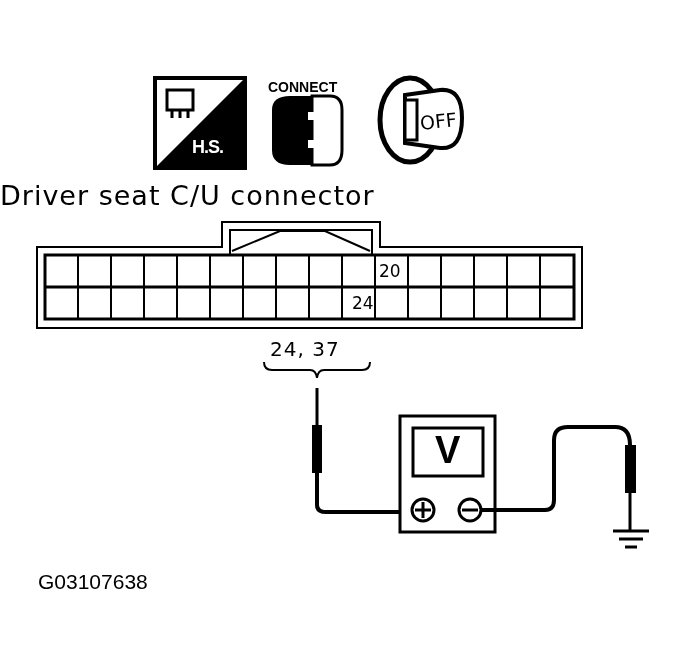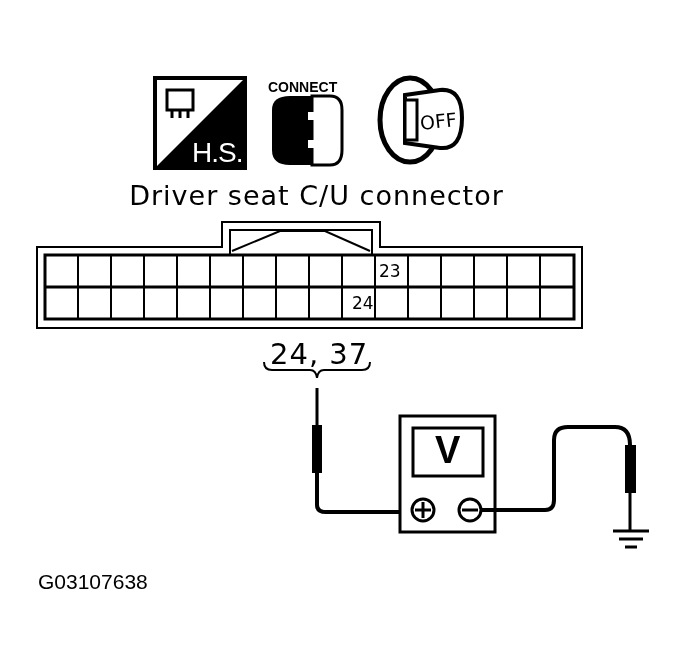--- a/index.html
+++ b/index.html
@@ -1,23 +1,23 @@
 <!DOCTYPE html>
 <html><head>
 <meta charset="utf-8">
 <style>
   html, body { margin:0; padding:0; background:#ffffff; }
   body { width:689px; height:670px; position:relative; overflow:hidden; font-family:"Liberation Sans", sans-serif; color:#000; }
   .abs { position:absolute; }
   svg { position:absolute; left:0; top:0; }
-  .title { left:0; width:633px; top:180px; text-align:center; font-size:27px; letter-spacing:1px; font-family:"DejaVu Sans", sans-serif; }
+  .title { left:0; width:633px; top:180px; text-align:left; font-size:27px; letter-spacing:1px; font-family:"DejaVu Sans", sans-serif; }
   .code { left:38px; top:570px; font-size:21px; font-weight:normal; font-family:"Liberation Sans", sans-serif; }
-  .pinlabel { left:270px; top:337px; font-size:29px; font-family:"DejaVu Sans", sans-serif; letter-spacing:1px;text-align:center; }
+  .pinlabel { left:270px; top:337px; font-size:20px; font-family:"DejaVu Sans", sans-serif; letter-spacing:1px;text-align:center; }
   .connect-text { left:268px; top:73px; font-size:14px; font-weight:bold; font-family:"Liberation Sans", sans-serif;margin-top:6px; }
-  .hs-text { left:192px; top:137px; font-size:28px; font-weight:normal; color:#fff; font-family:"Liberation Sans", sans-serif; letter-spacing:-1px;}
+  .hs-text { left:192px; top:137px; font-size:18px; font-weight:bold; color:#fff; font-family:"Liberation Sans", sans-serif; letter-spacing:-1px;}
   .off-text { left:420px; top:110px; font-size:19px; font-family:"DejaVu Sans", sans-serif; transform:rotate(-6deg);}
   .pin { font-size:17px; font-family:"DejaVu Sans", sans-serif; }
   .vtext { left:435px; top:429px; font-size:38px; font-weight:bold; font-family:"Liberation Sans", sans-serif; }
 </style>
 </head>
 <body>
 
 <svg width="689" height="670" viewBox="0 0 689 670">
 
   <g>
@@ -98,20 +98,20 @@
     <line x1="625" y1="547" x2="637" y2="547" stroke-width="3"></line>
   </g>
 </svg>
 
 <div class="abs hs-text">H.S.</div>
 <div class="abs connect-text">CONNECT</div>
 <div class="abs off-text">OFF</div>
 
 <div class="abs title">Driver seat C/U connector</div>
 
-<div class="abs pin" style="left:379px; top:261px;">23</div>
+<div class="abs pin" style="left:379px; top:261px;">20</div>
 <div class="abs pin" style="left:352px; top:293px;">24</div>
 
 <div class="abs pinlabel">24, 37</div>
 
 <div class="abs vtext">V</div>
 
 <div class="abs code">G03107638</div>
 
 </body></html>

